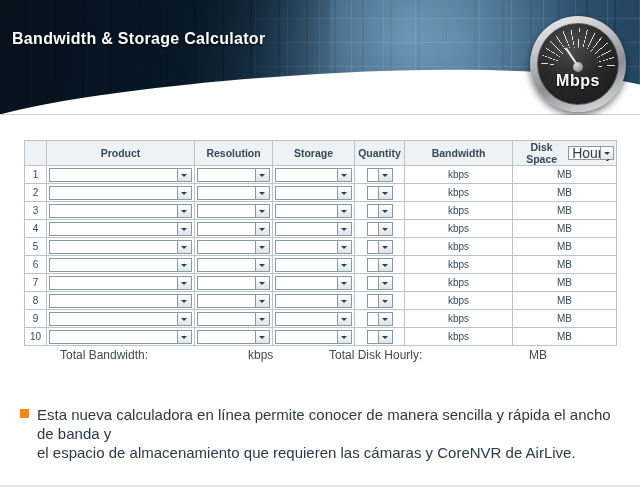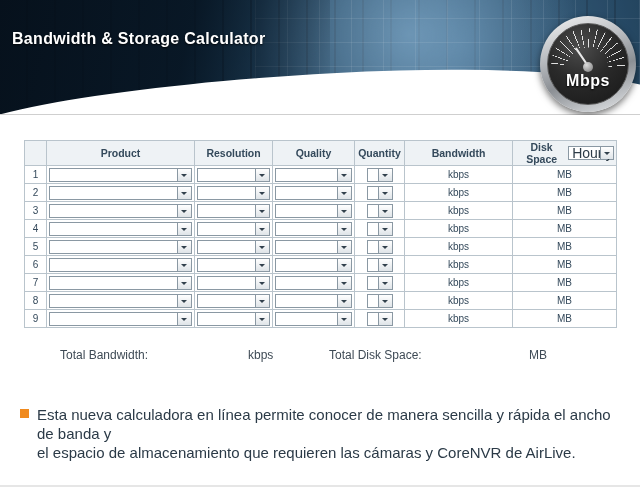--- a/index.html
+++ b/index.html
@@ -74,21 +74,21 @@
     color: #ffffff;
     font-size: 16px;
     font-weight: bold;
     letter-spacing: 0.3px;
     text-shadow: 0 1px 2px rgba(0,0,0,0.8);
     z-index: 5;
   }
   
   .gauge {
     position: absolute;
-    right: 4px;
+    right: 14px;
     top: 16px;
     width: 96px;
     height: 96px;
     border-radius: 50%;
     background:
       linear-gradient(160deg, #f6f6f6 0%, #b9bcc0 35%, #8b8f94 60%, #e9ebed 100%);
     box-shadow: 0 3px 7px rgba(0,0,0,0.55);
     z-index: 6;
   }
   .gauge-face {
@@ -349,21 +349,21 @@
           <col class="c-qual">
         <col class="c-qty">
           <col class="c-bw">
           <col class="c-disk">
       </colgroup>
       <thead>
         <tr>
           <th></th>
           <th>Product</th>
           <th>Resolution</th>
-          <th>Quality</th>
+          <th>Storage</th>
           <th>Quantity</th>
           <th>Bandwidth</th>
           <th class="disk-th">
             <div class="disk-th-inner">
               <span>Disk Space</span>
               <span class="period-sel">
                 <span>Hourly</span>
                 <span class="arrow"></span>
               </span>
             </div>
@@ -599,29 +599,54 @@
             </td>
           <td class="cell-select">
               <span class="sel qty">
                 <span class="arrow"></span>
               </span>
             </td>
           <td class="unit">kbps</td>
           <td class="unit">MB</td>
         </tr>
 
+        <tr>
+          <td class="idx">10</td>
+          <td class="cell-select">
+              <span class="sel">
+                <span class="arrow"></span>
+              </span>
+            </td>
+          <td class="cell-select">
+              <span class="sel">
+                <span class="arrow"></span>
+              </span>
+            </td>
+          <td class="cell-select">
+              <span class="sel">
+                <span class="arrow"></span>
+              </span>
+            </td>
+          <td class="cell-select">
+              <span class="sel qty">
+                <span class="arrow"></span>
+              </span>
+            </td>
+          <td class="unit">kbps</td>
+          <td class="unit">MB</td>
+        </tr>
 
       </tbody>
     </table>
   </div>
 
   <div class="totals">
     <span class="t-label-1">Total Bandwidth:</span>
     <span class="t-val-1">kbps</span>
-    <span class="t-label-2">Total Disk Space:</span>
+    <span class="t-label-2">Total Disk Hourly:</span>
     <span class="t-val-2">MB</span>
   </div>
 
   <div class="note">
     <div class="note-bullet"></div>
     <div class="note-text">
       <span>Esta nueva calculadora en línea permite conocer de manera sencilla y rápida el ancho de banda y</span>
       <span>el espacio de almacenamiento que requieren las cámaras y CoreNVR de AirLive.</span>
     </div>
   </div>

